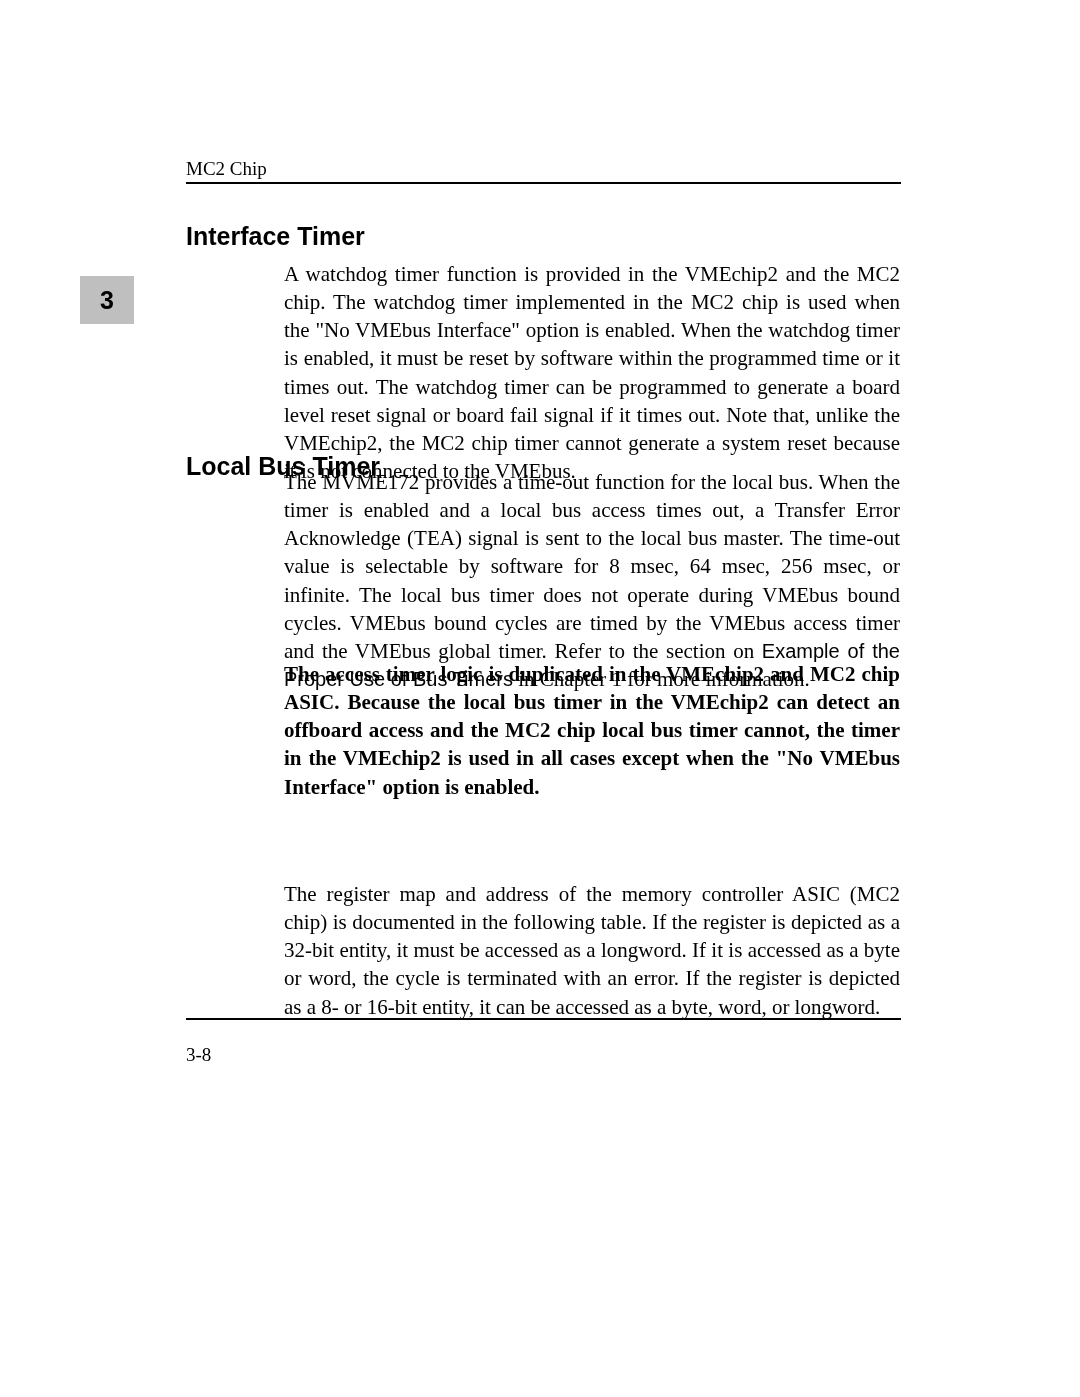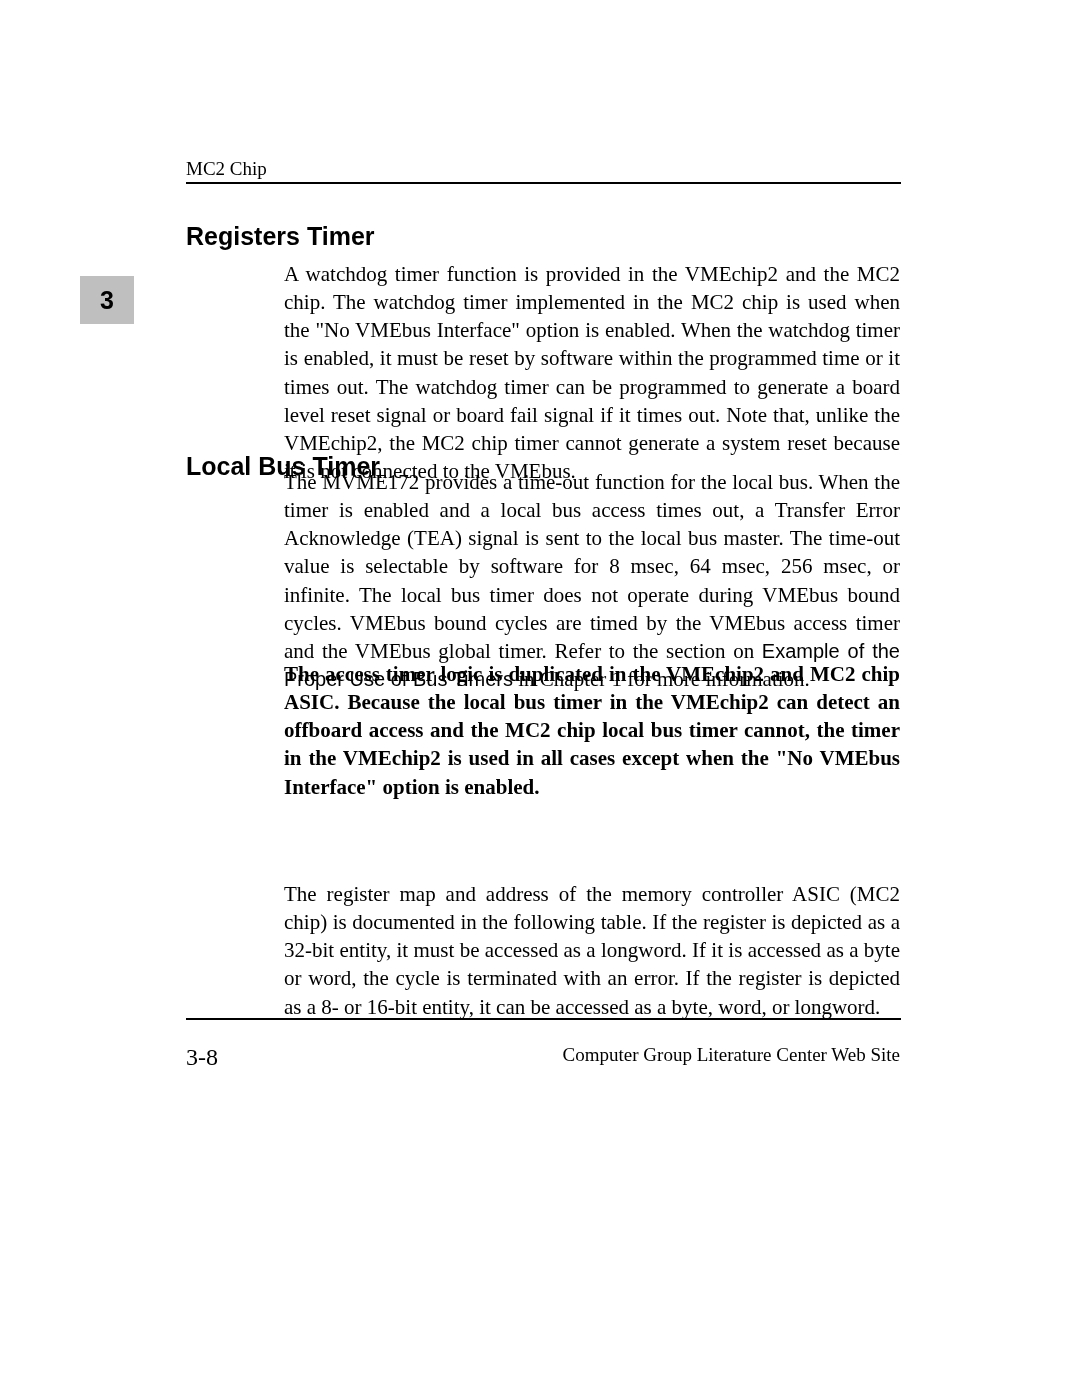--- a/index.html
+++ b/index.html
@@ -74,52 +74,51 @@
     position: absolute;
     left: 186px;
     top: 1018px;
     width: 715px;
     border-top: 2px solid #000;
   }
   .footer-left {
     position: absolute;
     left: 186px;
     top: 1044px;
-    font-size: 24px;
+    font-size: 19px;
   }
   .footer-right {
     position: absolute;
     right: 180px;
     top: 1044px;
     font-size: 19px;
     text-align: right;
   }
 </style>
 </head>
 <body>
 
 <div class="page">
 
   <div class="header-running">MC2 Chip</div>
   <div class="header-rule"></div>
 
   <div class="chapter-tab">3</div>
 
-  <div class="h2" style="top:222px;">Registers Timer</div>
+  <div class="h2" style="top:222px;">Interface Timer</div>
 
   <div class="para" style="top:260px;">A watchdog timer function is provided in the VMEchip2 and the MC2 chip. The watchdog timer implemented in the MC2 chip is used when the "No VMEbus Interface" option is enabled. When the watchdog timer is enabled, it must be reset by software within the programmed time or it times out. The watchdog timer can be programmed to generate a board level reset signal or board fail signal if it times out. Note that, unlike the VMEchip2, the MC2 chip timer cannot generate a system reset because it is not connected to the VMEbus.</div>
 
   <div class="h2" style="top:452px;">Local Bus Timer</div>
 
   <div class="para" style="top:468px;">
     <span>The MVME172 provides a time-out function for the local bus. When the timer is enabled and a local bus access times out, a Transfer Error Acknowledge (TEA) signal is sent to the local bus master. The time-out value is selectable by software for 8 msec, 64 msec, 256 msec, or infinite. The local bus timer does not operate during VMEbus bound cycles. VMEbus bound cycles are timed by the VMEbus access timer and the VMEbus global timer. Refer to the section on </span><span class="sans">Example of the Proper Use of Bus Timers</span><span> in Chapter 1 for more information.</span>
   </div>
 
   <div class="para" style="top:660px;font-weight:bold;">The access timer logic is duplicated in the VMEchip2 and MC2 chip ASIC. Because the local bus timer in the VMEchip2 can detect an offboard access and the MC2 chip local bus timer cannot, the timer in the VMEchip2 is used in all cases except when the "No VMEbus Interface" option is enabled.</div>
 
 
   <div class="para" style="top:880px;">The register map and address of the memory controller ASIC (MC2 chip) is documented in the following table. If the register is depicted as a 32-bit entity, it must be accessed as a longword. If it is accessed as a byte or word, the cycle is terminated with an error. If the register is depicted as a 8- or 16-bit entity, it can be accessed as a byte, word, or longword.</div>
 
   <div class="footer-rule"></div>
   <div class="footer-left">3-8</div>
-  <div class="footer-right">Computer Group Literature Center Web Site</div>
 
 </div>
 
 </body></html>

